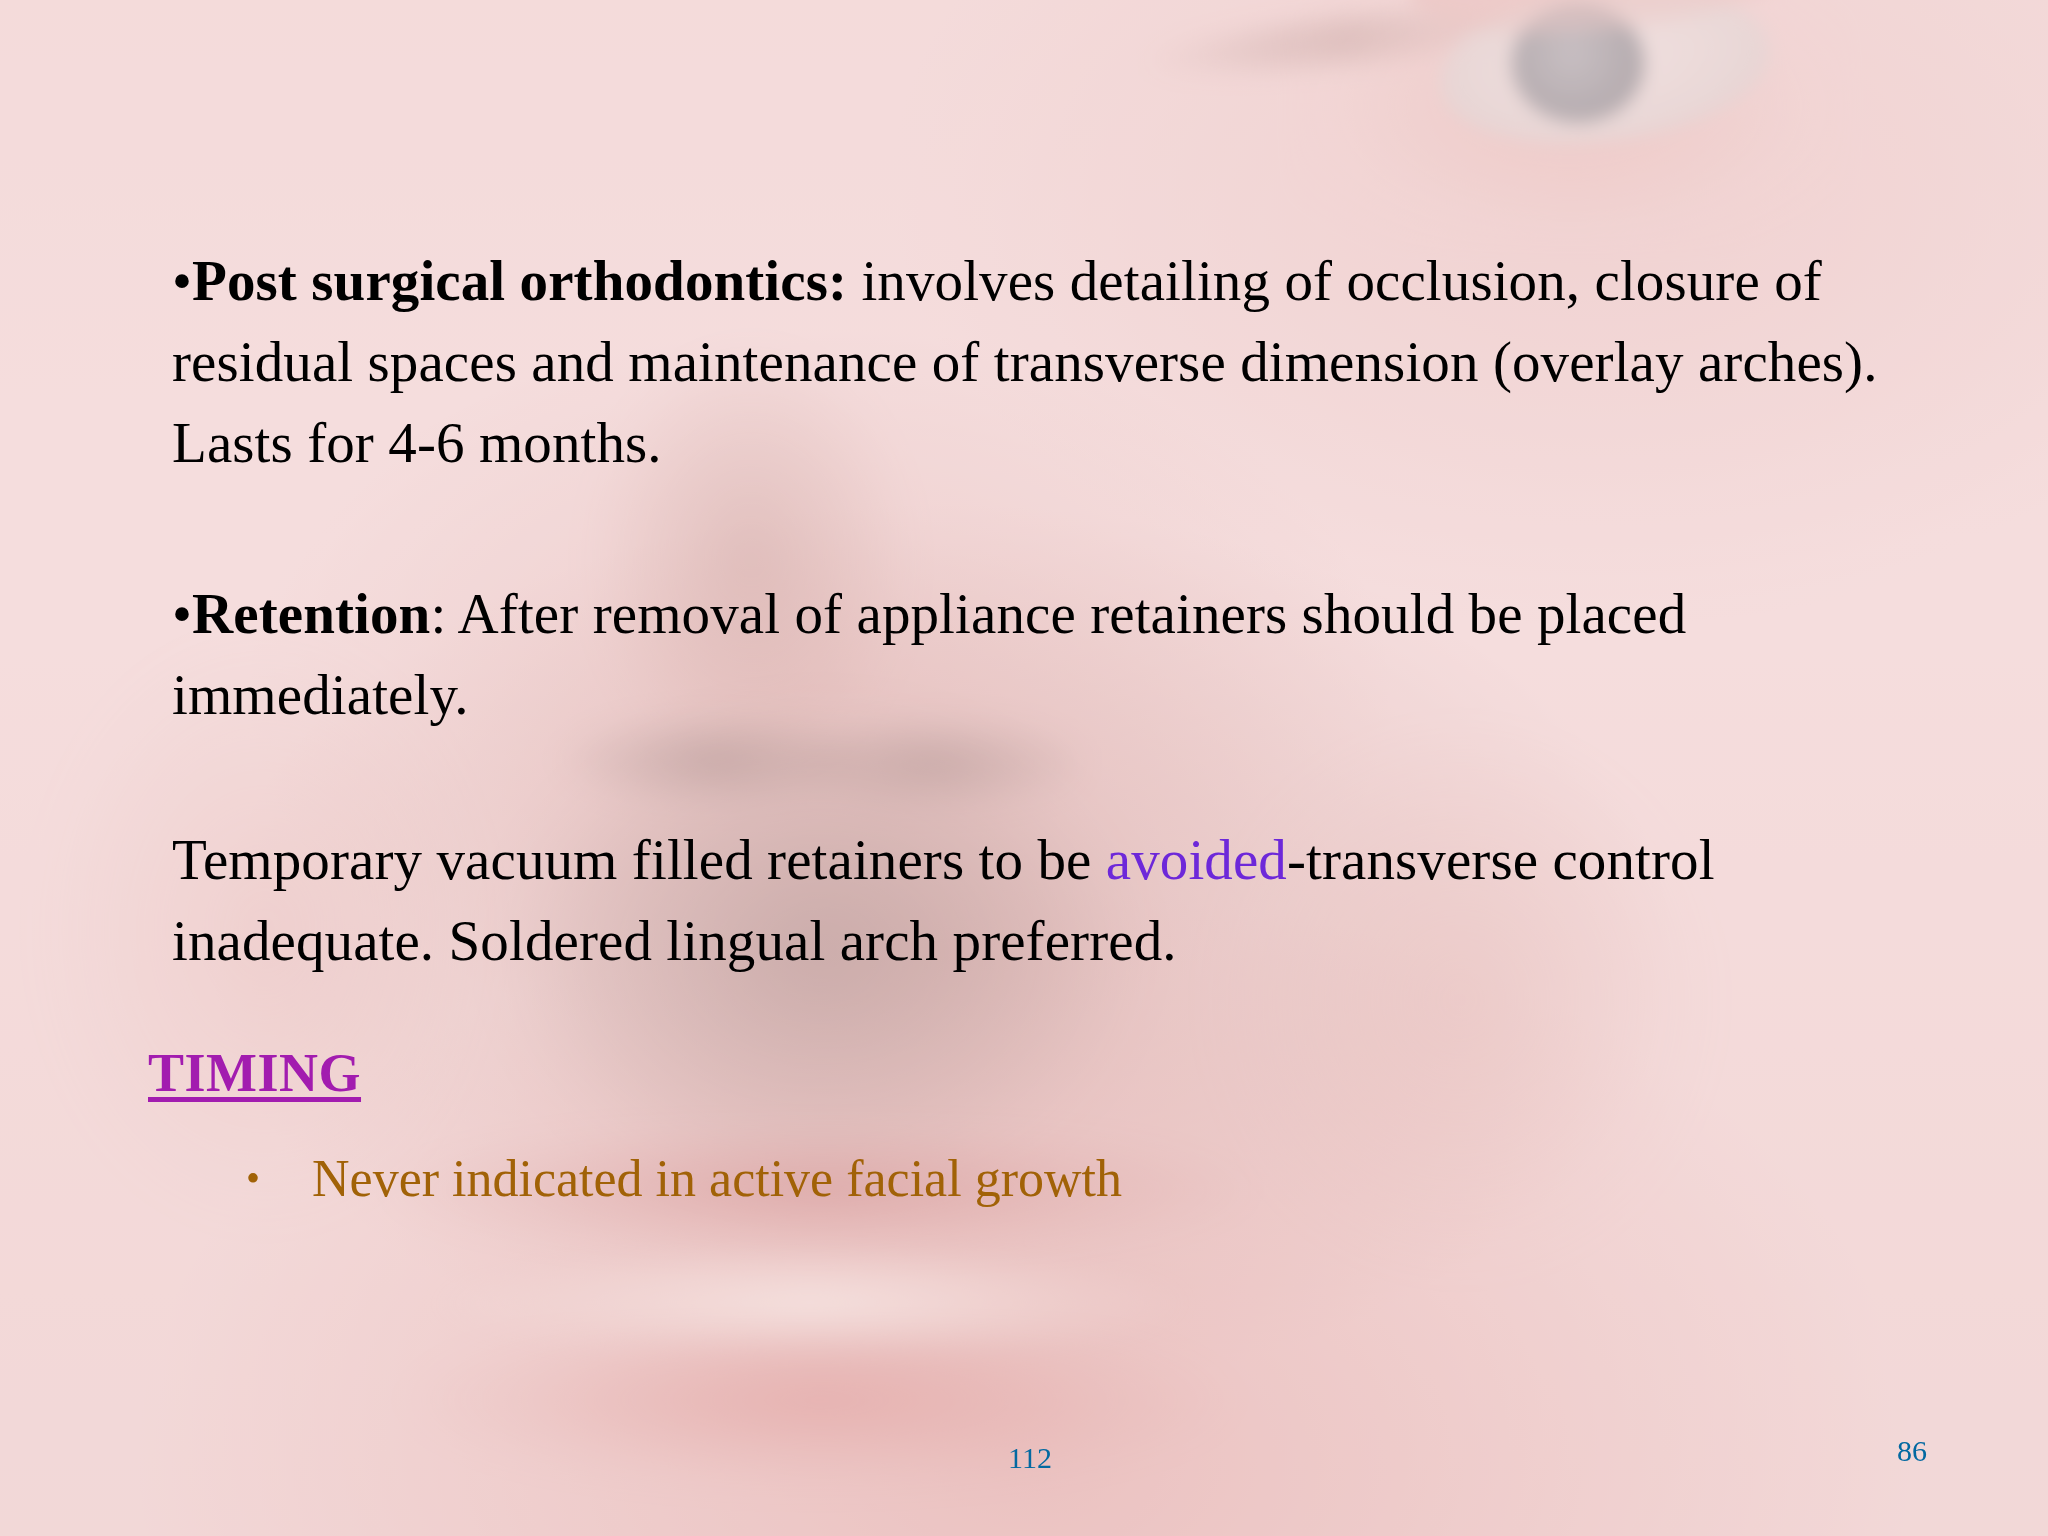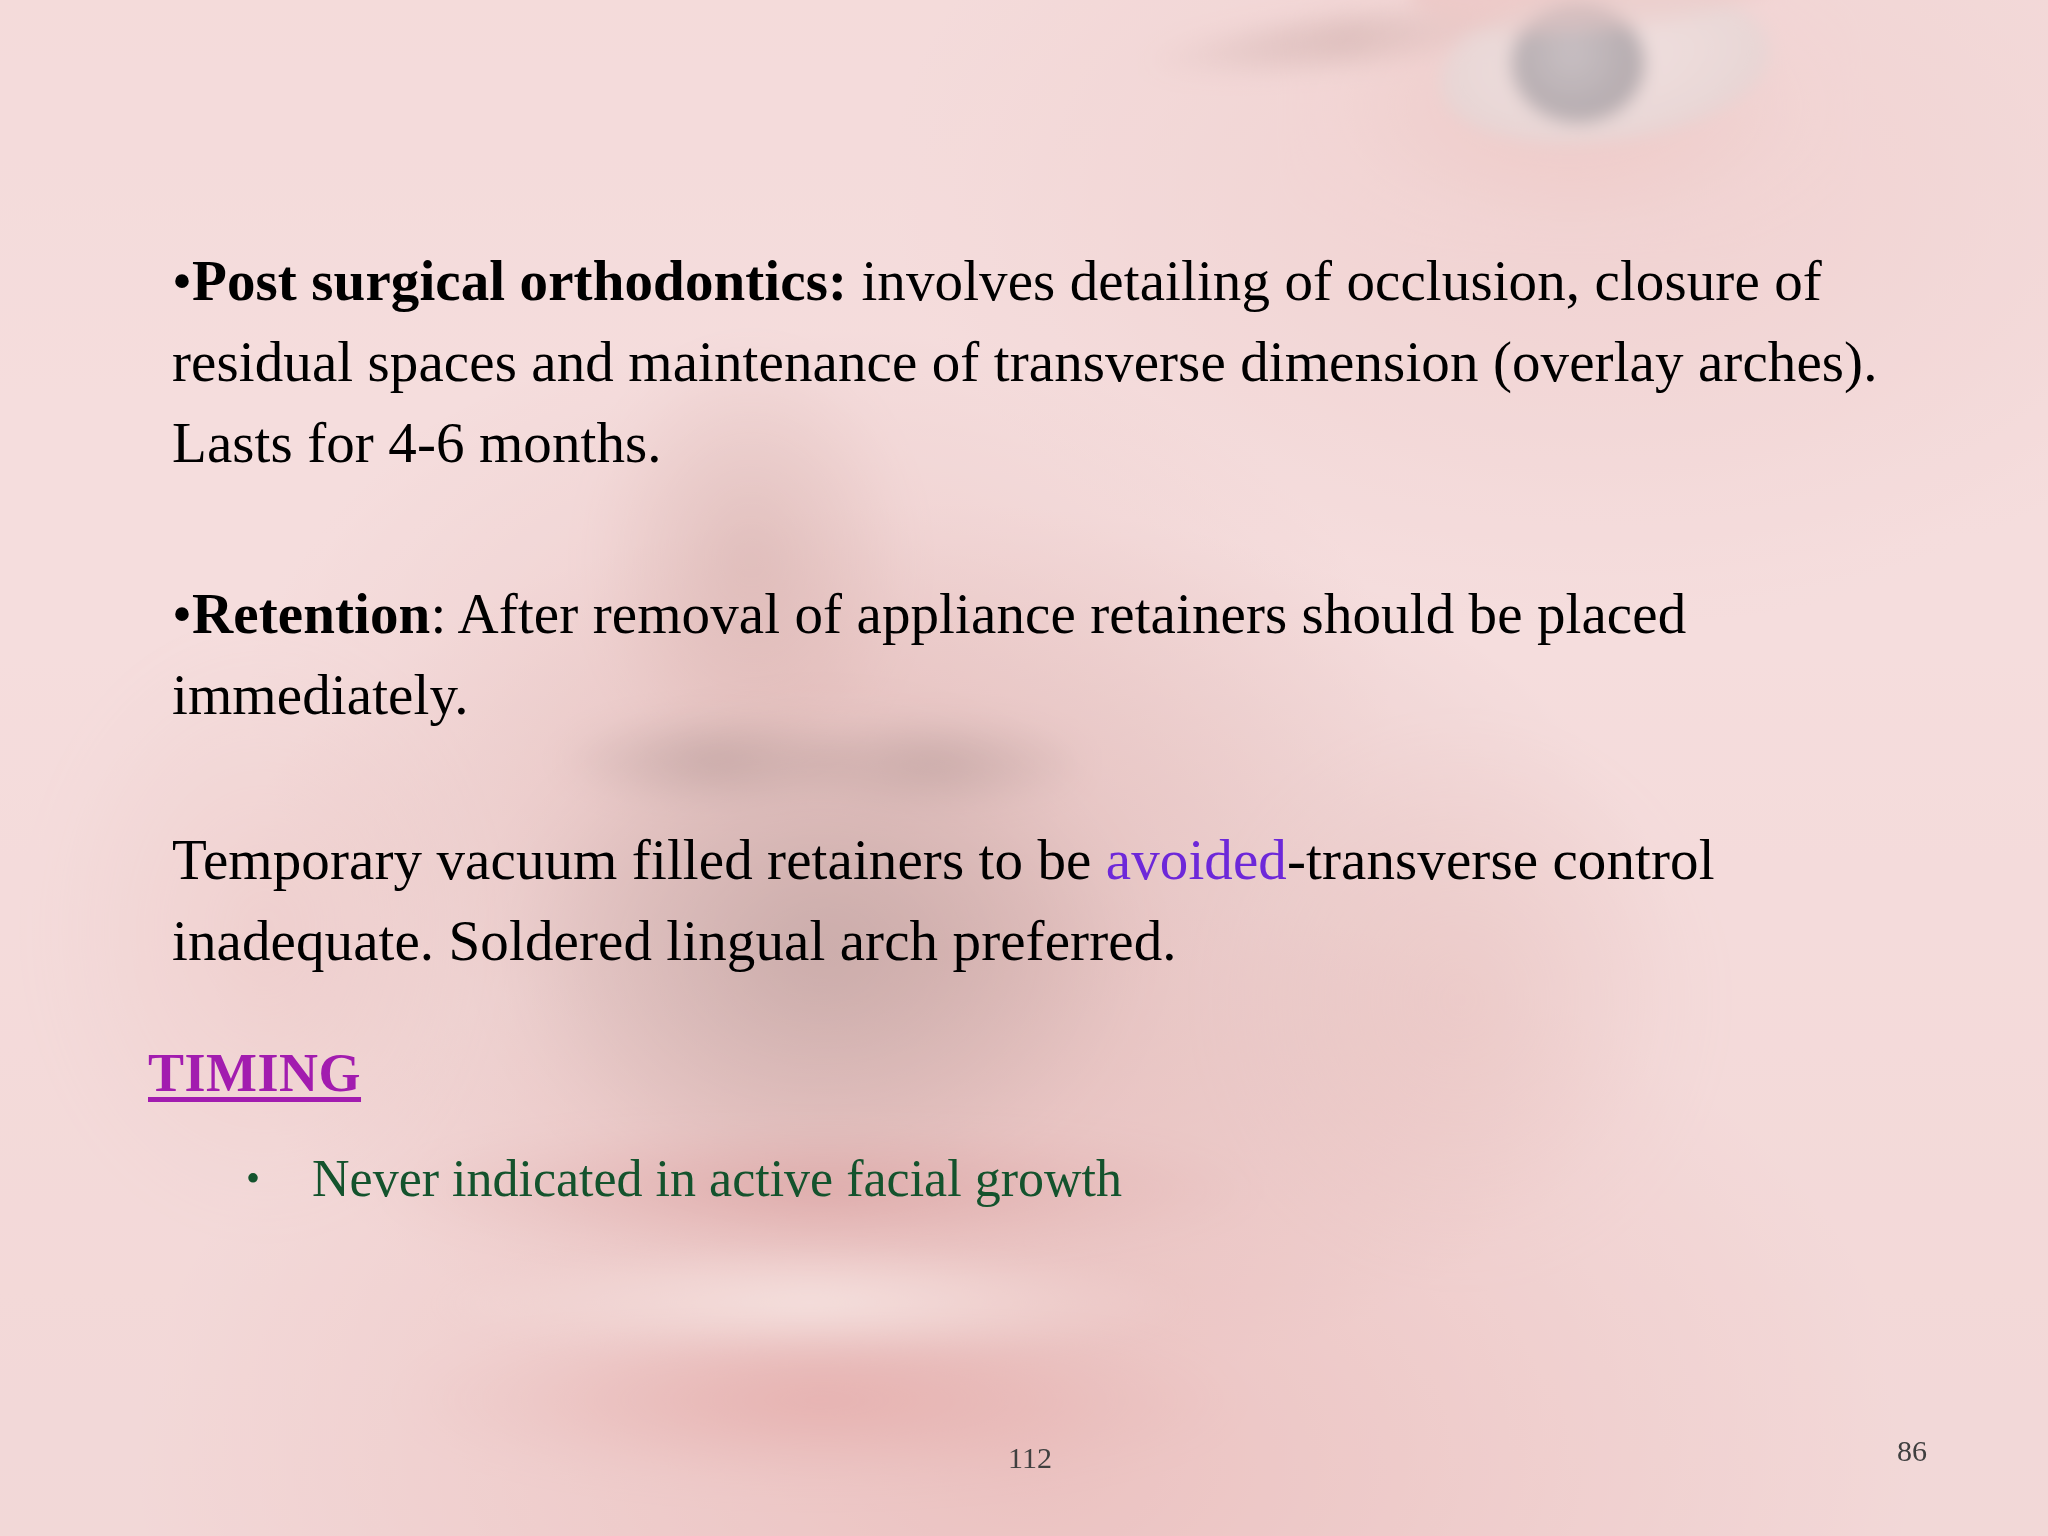--- a/index.html
+++ b/index.html
@@ -181,37 +181,37 @@
     letter-spacing: 0.5px;
   }
 
   .bullets {
     position: absolute;
     left: 240px; top: 1138px;
     width: 1500px;
   }
   .bullet {
     position: relative;
-    color: #14532d;
+    color: #a16207;
     font-size: 52px;
     line-height: 82px;
     padding-left: 72px;
   }
   .bullet::before {
     content: "•";
     position: absolute;
     left: 6px;
     top: 0;
     font-size: 40px;
     line-height: 82px;
   }
 
   .slide-num {
     position: absolute;
-    color: #404040;
+    color: #0369a1;
     font-size: 30px;
   }
   #num-center { left: 1008px; top: 1441px; }
   #num-right  { left: 1897px; top: 1434px; }
 </style>
 </head>
 <body>
 
 <div id="slide">
 

